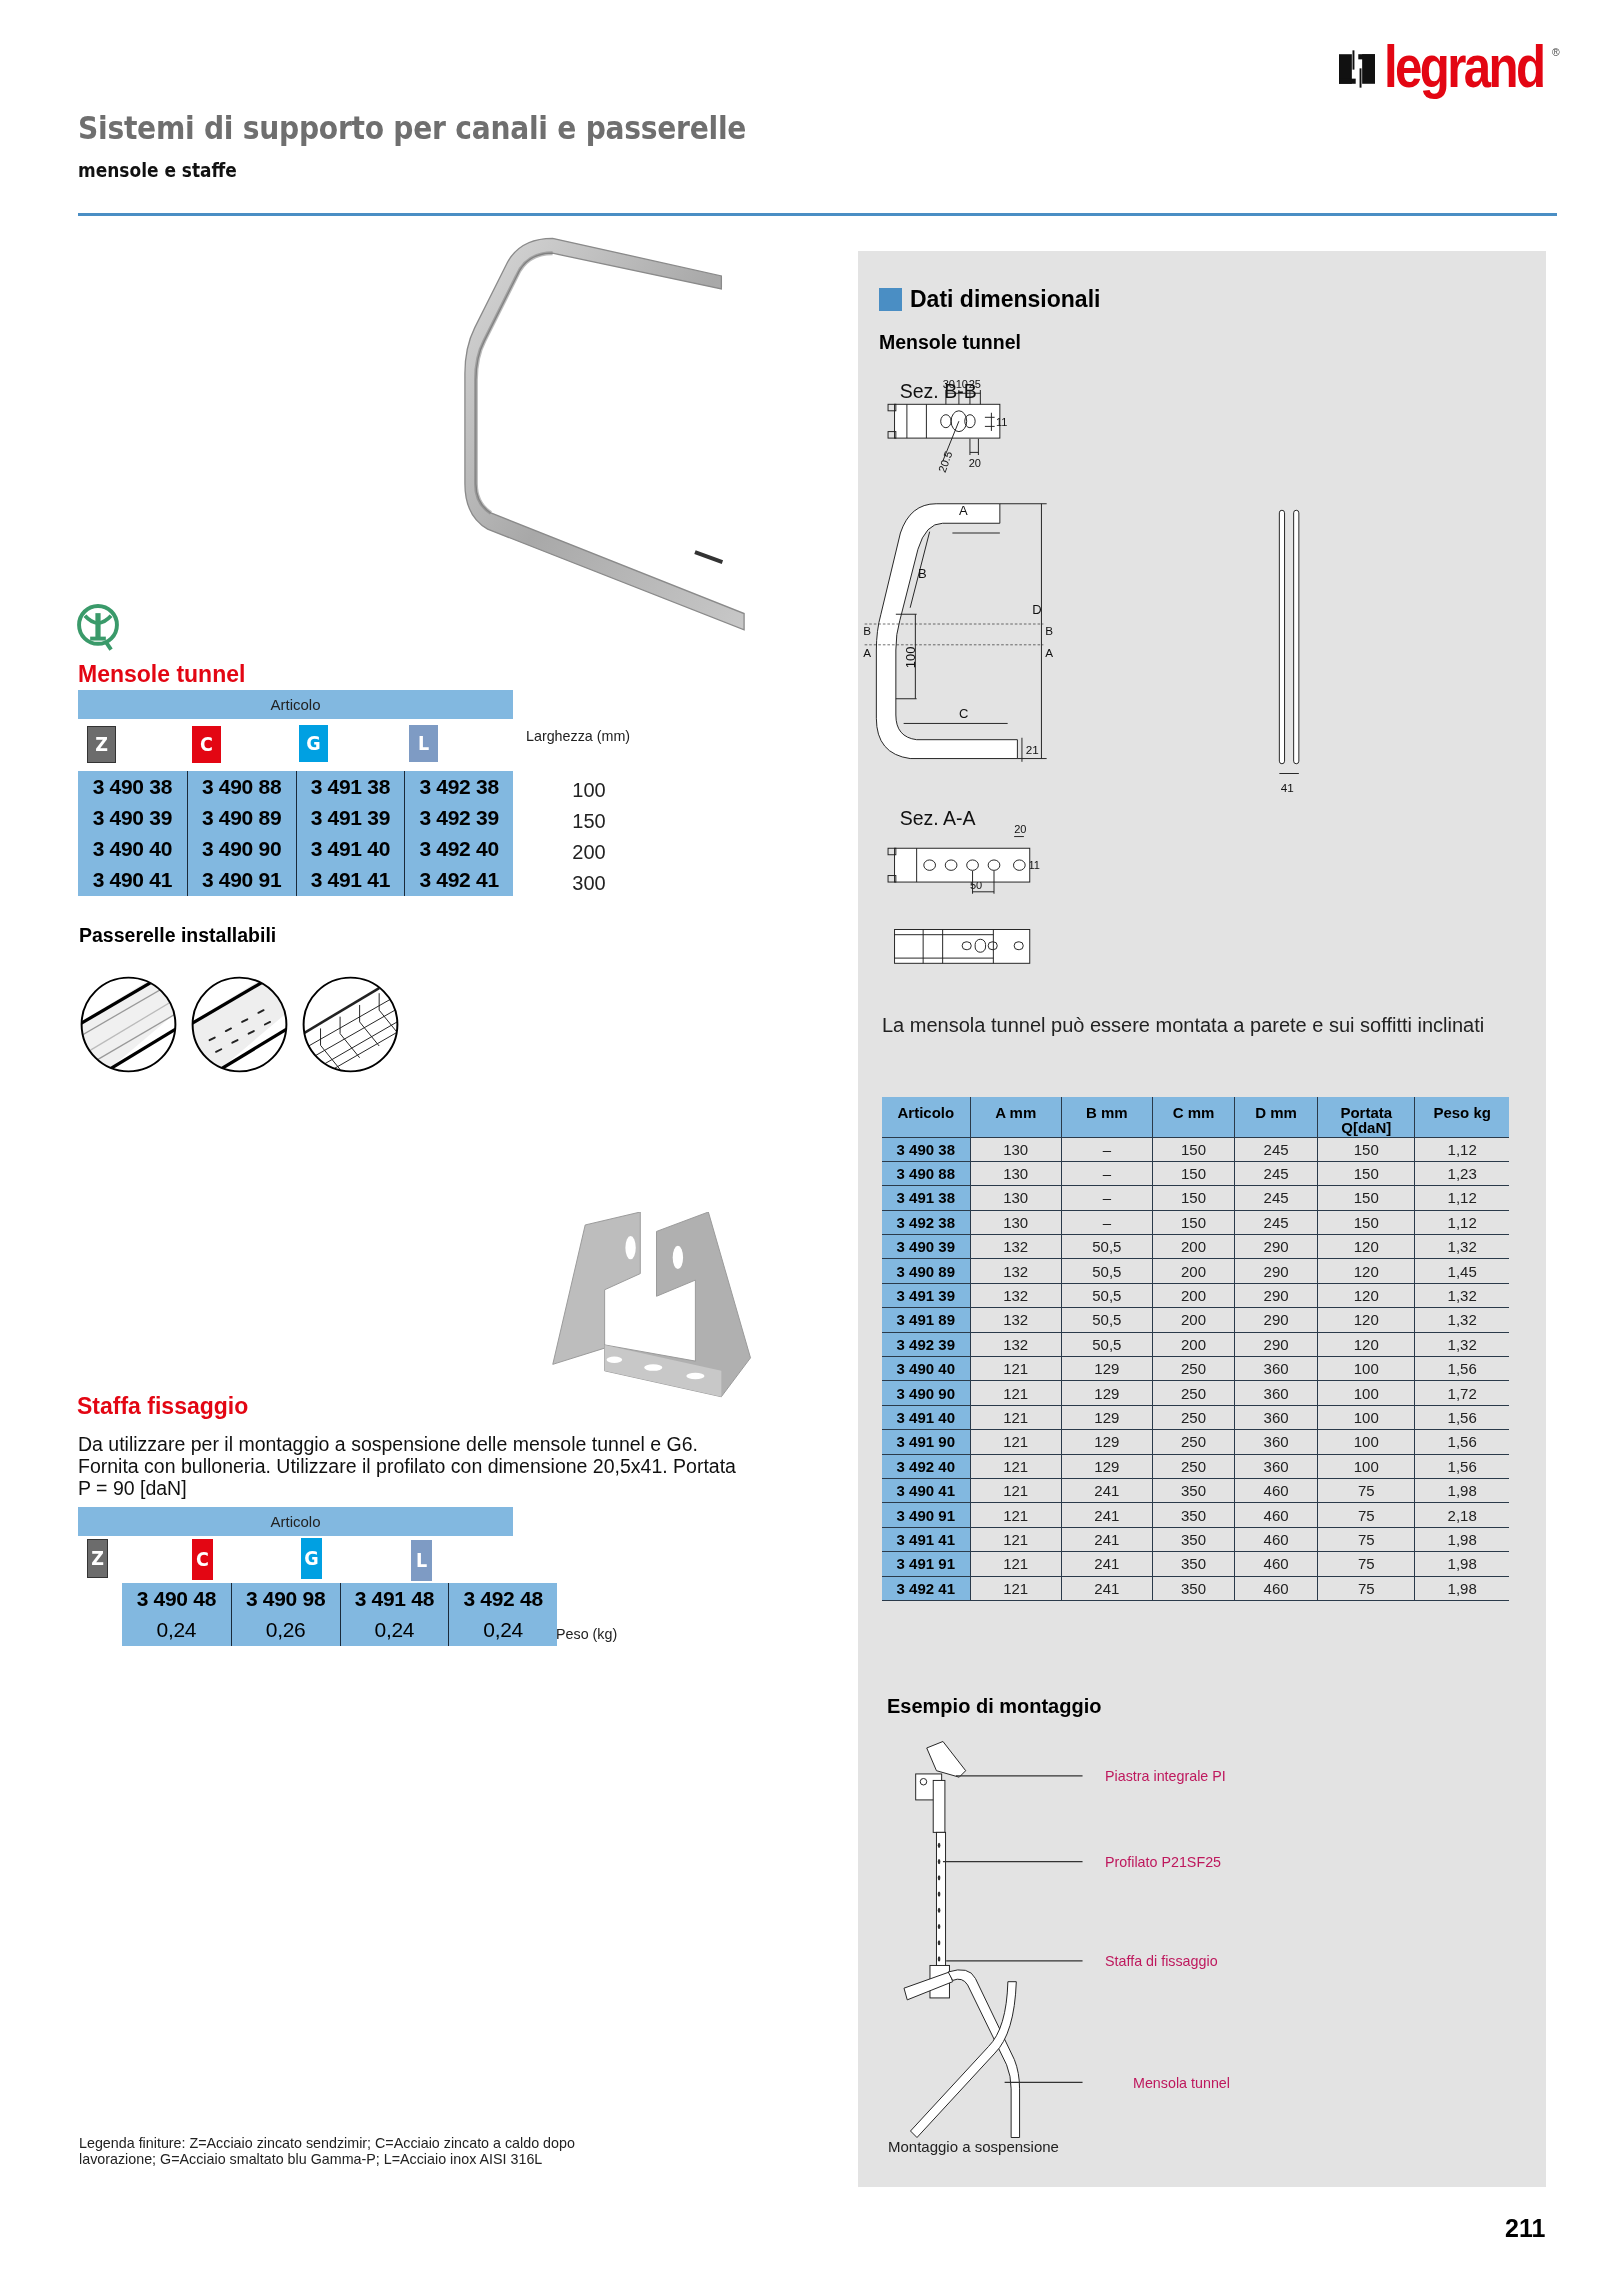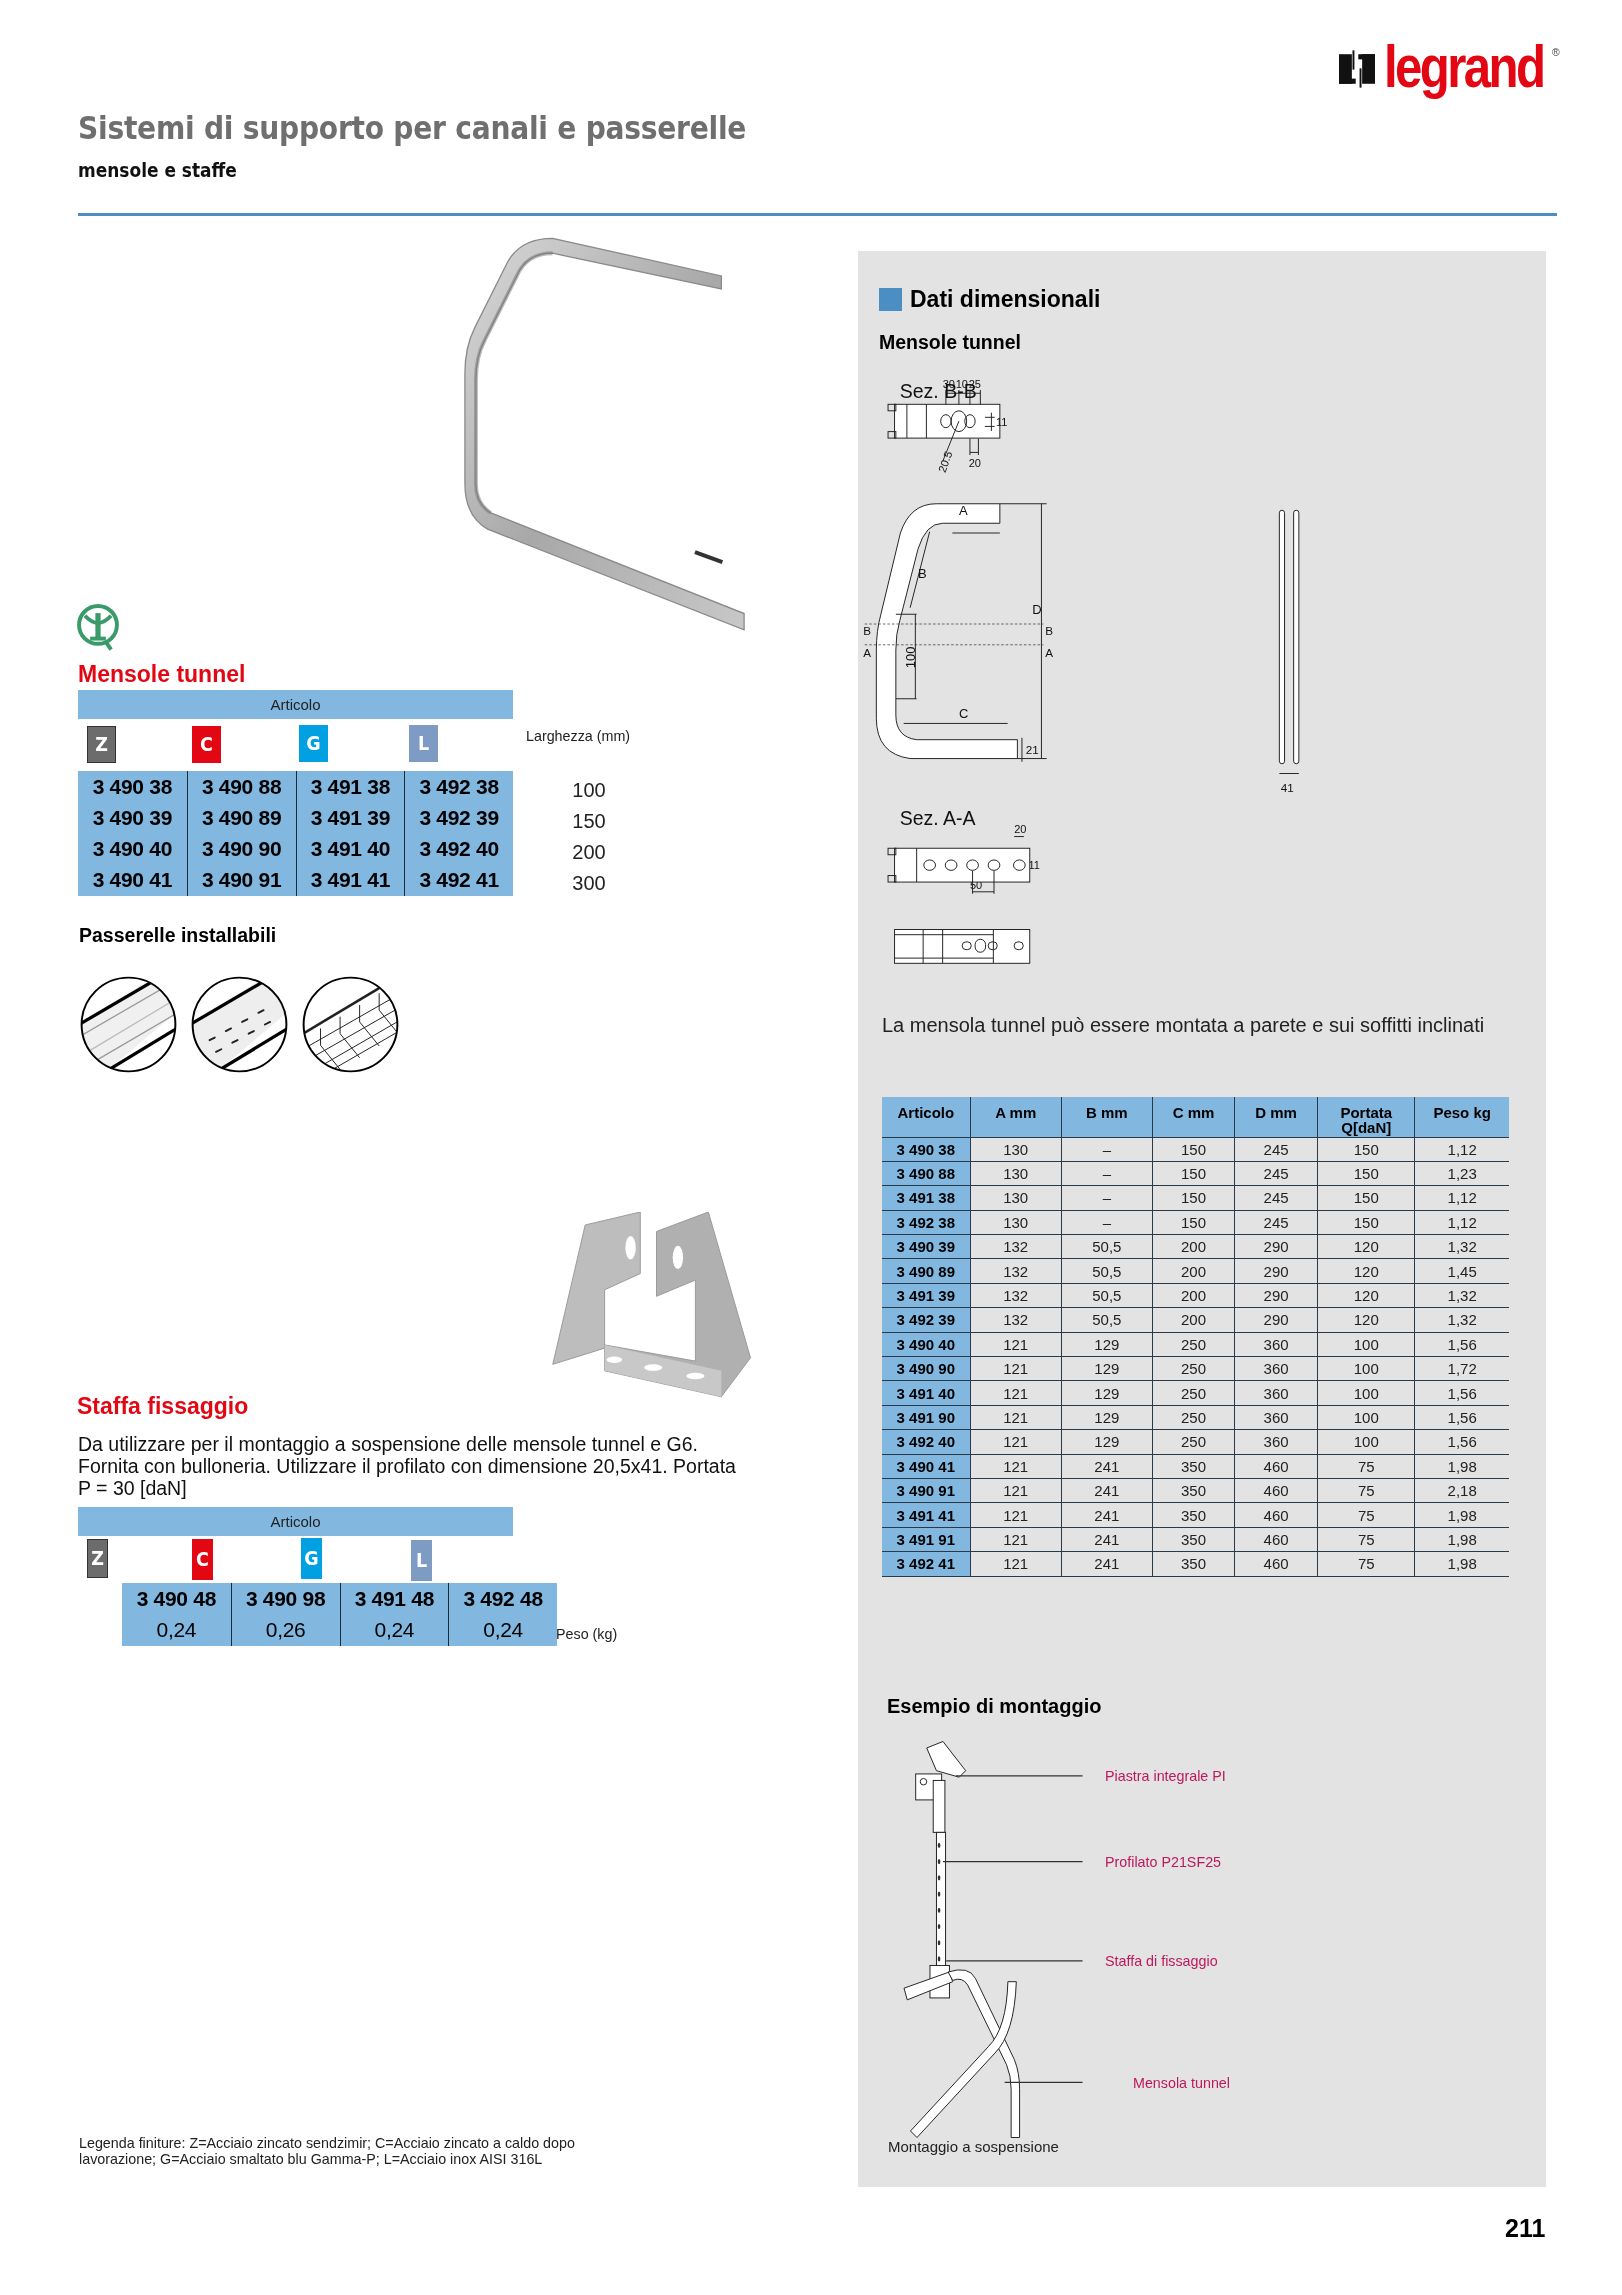--- a/index.html
+++ b/index.html
@@ -211,21 +211,21 @@
   <polygon points="175,30 255,0 320,225 275,285 95,245 95,205 235,230 235,105 175,130" fill="#b0b0b0" stroke="#999" stroke-width="1.5"></polygon>
   <polygon points="95,205 275,245 275,285 95,245" fill="#c8c8c8"></polygon>
   <ellipse cx="135" cy="55" rx="8" ry="18" fill="#fff"></ellipse>
   <ellipse cx="208" cy="70" rx="8" ry="18" fill="#fff"></ellipse>
   <ellipse cx="110" cy="228" rx="12" ry="5" fill="#fff"></ellipse>
   <ellipse cx="170" cy="240" rx="14" ry="5" fill="#fff"></ellipse>
   <ellipse cx="235" cy="253" rx="14" ry="5" fill="#fff"></ellipse>
 </svg>
 
 <div class="abs section-red sec2-title">Staffa fissaggio</div>
-<div class="abs sec2-desc">Da utilizzare per il montaggio a sospensione delle mensole tunnel e G6. Fornita con bulloneria. Utilizzare il profilato con dimensione 20,5x41. Portata P = 30 [daN]</div>
+<div class="abs sec2-desc">Da utilizzare per il montaggio a sospensione delle mensole tunnel e G6. Fornita con bulloneria. Utilizzare il profilato con dimensione 20,5x41. Portata P = 90 [daN]</div>
 
 <div class="abs art-header" style="left:78px; top:1507px; width:435px; height:29px;">Articolo</div>
 <div class="abs swatch sw-Z" style="left:87px; top:1539px; width:21px; height:39px;">Z</div>
 <div class="abs swatch sw-C" style="left:192px; top:1539px; width:21px; height:41px;">C</div>
 <div class="abs swatch sw-G" style="left:301px; top:1538px; width:21px; height:41px;">G</div>
 <div class="abs swatch sw-L" style="left:411px; top:1540px; width:21px; height:41px;">L</div>
 
 <div class="abs code-grid" style="left:78px; top:1583px; width:435px; height:63px; grid-template-rows: 1fr 1fr; margin-left: 44px;">
   <div class="code-cell first">3 490 48</div>
   <div class="code-cell">3 490 98</div>
@@ -414,20 +414,29 @@
       <tr>
         <td class="art">3 491 39</td>
         <td>132</td>
         <td>50,5</td>
         <td>200</td>
         <td>290</td>
         <td>120</td>
         <td>1,32</td>
       </tr>
       <tr>
+        <td class="art">3 491 89</td>
+        <td>132</td>
+        <td>50,5</td>
+        <td>200</td>
+        <td>290</td>
+        <td>120</td>
+        <td>1,32</td>
+      </tr>
+      <tr>
         <td class="art">3 492 39</td>
         <td>132</td>
         <td>50,5</td>
         <td>200</td>
         <td>290</td>
         <td>120</td>
         <td>1,32</td>
       </tr>
       <tr>
         <td class="art">3 490 40</td>

